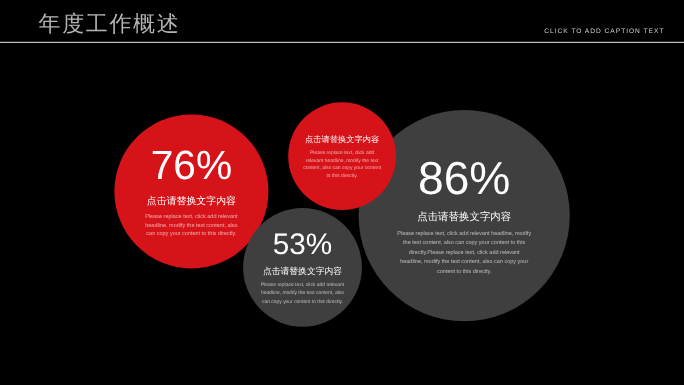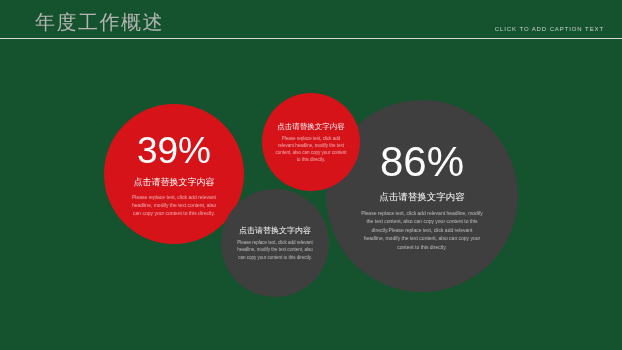--- a/index.html
+++ b/index.html
@@ -10,21 +10,21 @@
     width: 622px;
     height: 350px;
     background: #ffffff;
     font-family: "Liberation Sans", sans-serif;
     overflow: hidden;
   }
   .slide {
     position: relative;
     width: 622px;
     height: 350px;
-    background: #14532d;
+    background: #000000;
     overflow: hidden;
   }
 
   
   .header {
     position: absolute;
     left: 0;
     top: 0;
     width: 622px;
     height: 44px;
@@ -143,34 +143,35 @@
 
 <div class="slide">
 
   <div class="header">
     <div class="slide-title">年度工作概述</div>
     <div class="caption-text">CLICK TO ADD CAPTION TEXT</div>
     <div class="header-rule"></div>
   </div>
 
   <div class="bubble" id="bubble-76">
-    <div class="pct">39%</div>
+    <div class="pct">76%</div>
     <div class="cn">点击请替换文字内容</div>
     <div class="en">Please replace text, click add relevant headline, modify the text content, also can copy your content to this directly.</div>
   </div>
 
   <div class="bubble" id="bubble-86">
     <div class="pct">86%</div>
     <div class="cn">点击请替换文字内容</div>
     <div class="en">Please replace text, click add relevant headline, modify the text content, also can copy your content to this directly.Please replace text, click add relevant headline, modify the text content, also can copy your content to this directly.</div>
   </div>
 
   <div class="bubble" id="bubble-38">
     <div class="cn">点击请替换文字内容</div>
     <div class="en">Please replace text, click add relevant headline, modify the text content, also can copy your content to this directly.</div>
   </div>
 
   <div class="bubble" id="bubble-53">
+    <div class="pct">53%</div>
     <div class="cn">点击请替换文字内容</div>
     <div class="en">Please replace text, click add relevant headline, modify the text content, also can copy your content to this directly.</div>
   </div>
 
 </div>
 
 </body></html>

